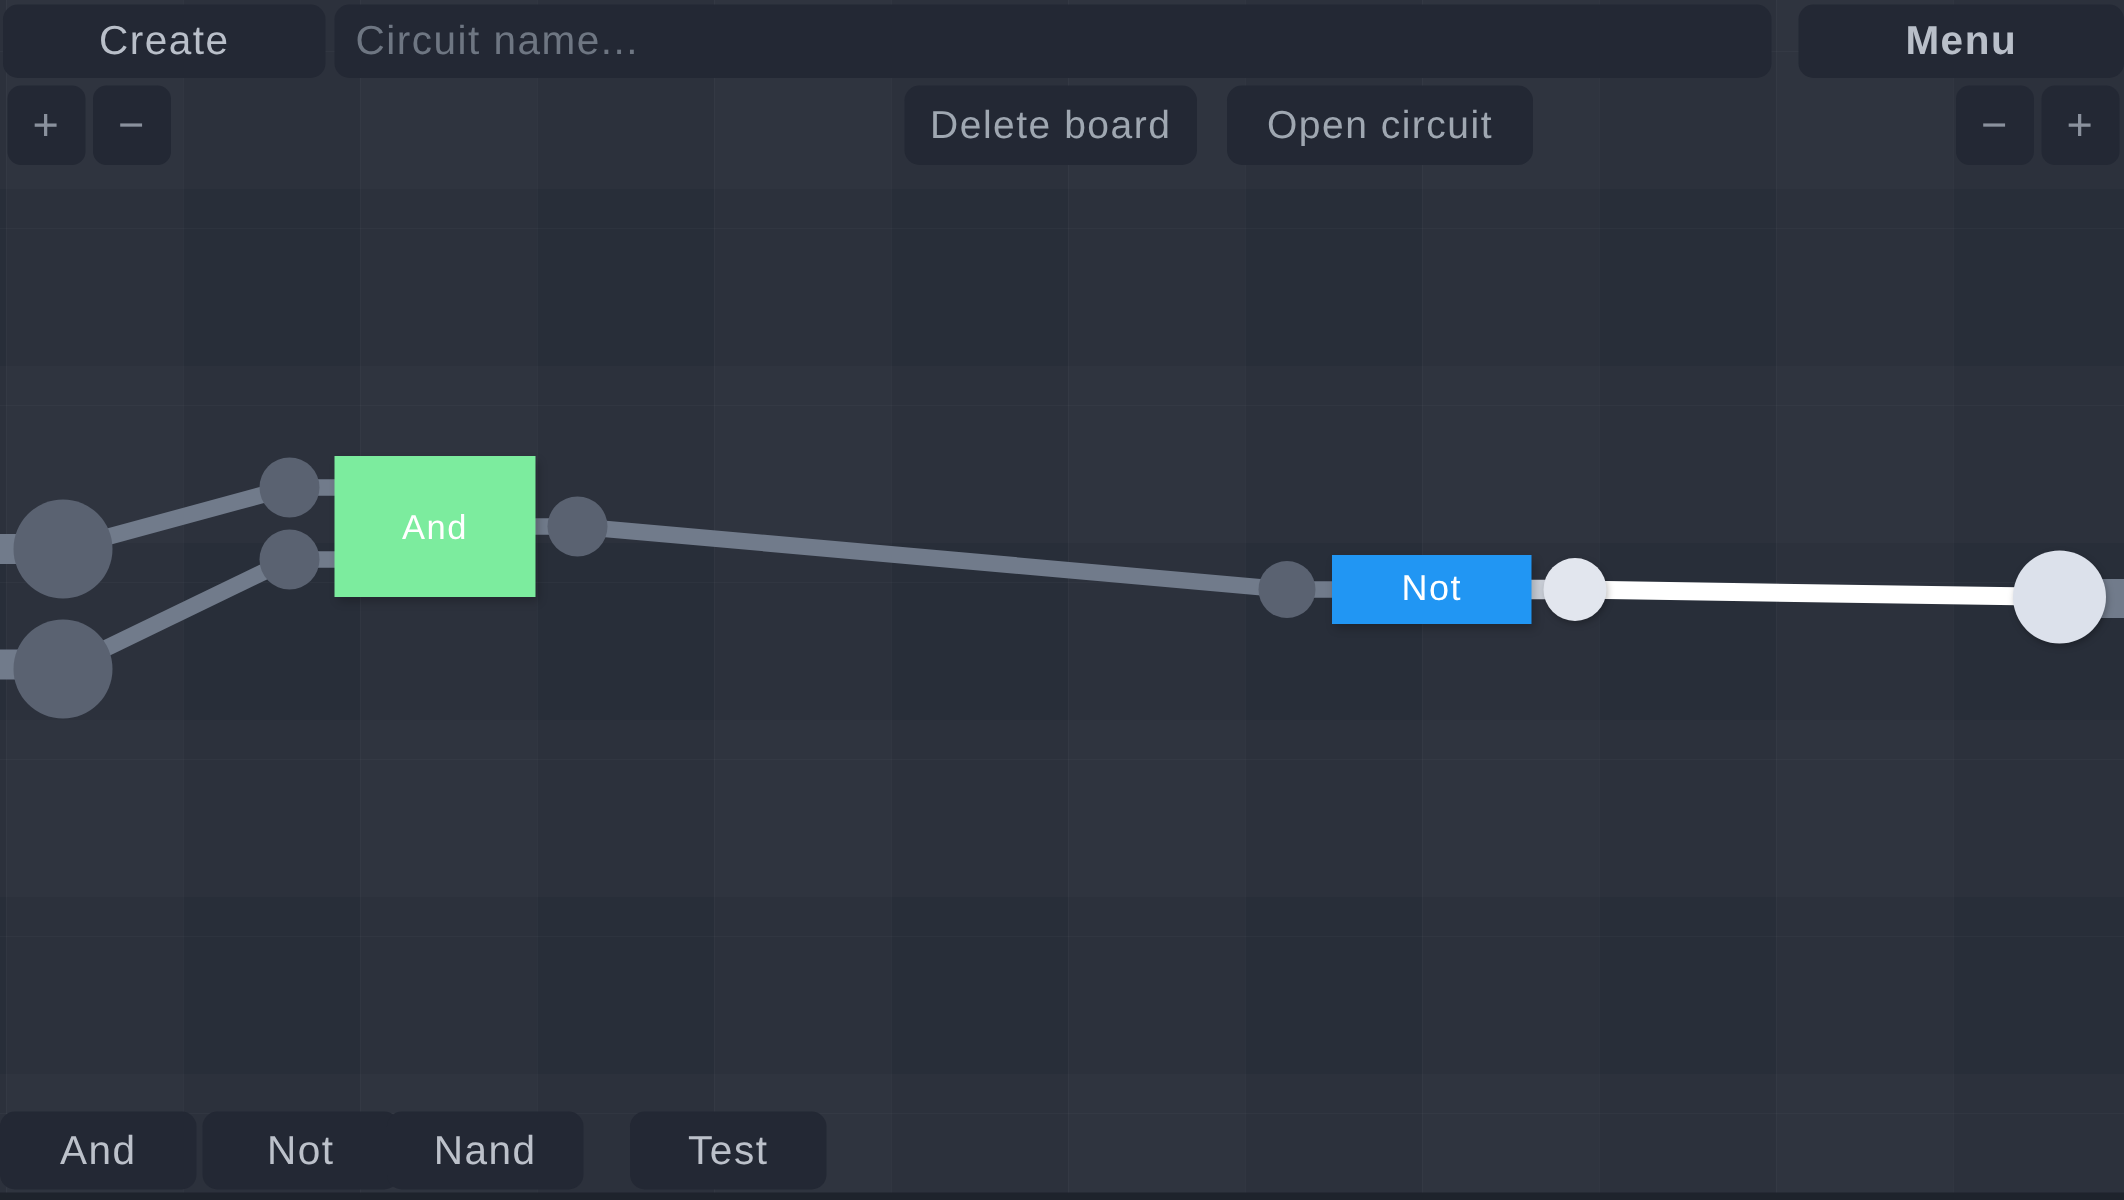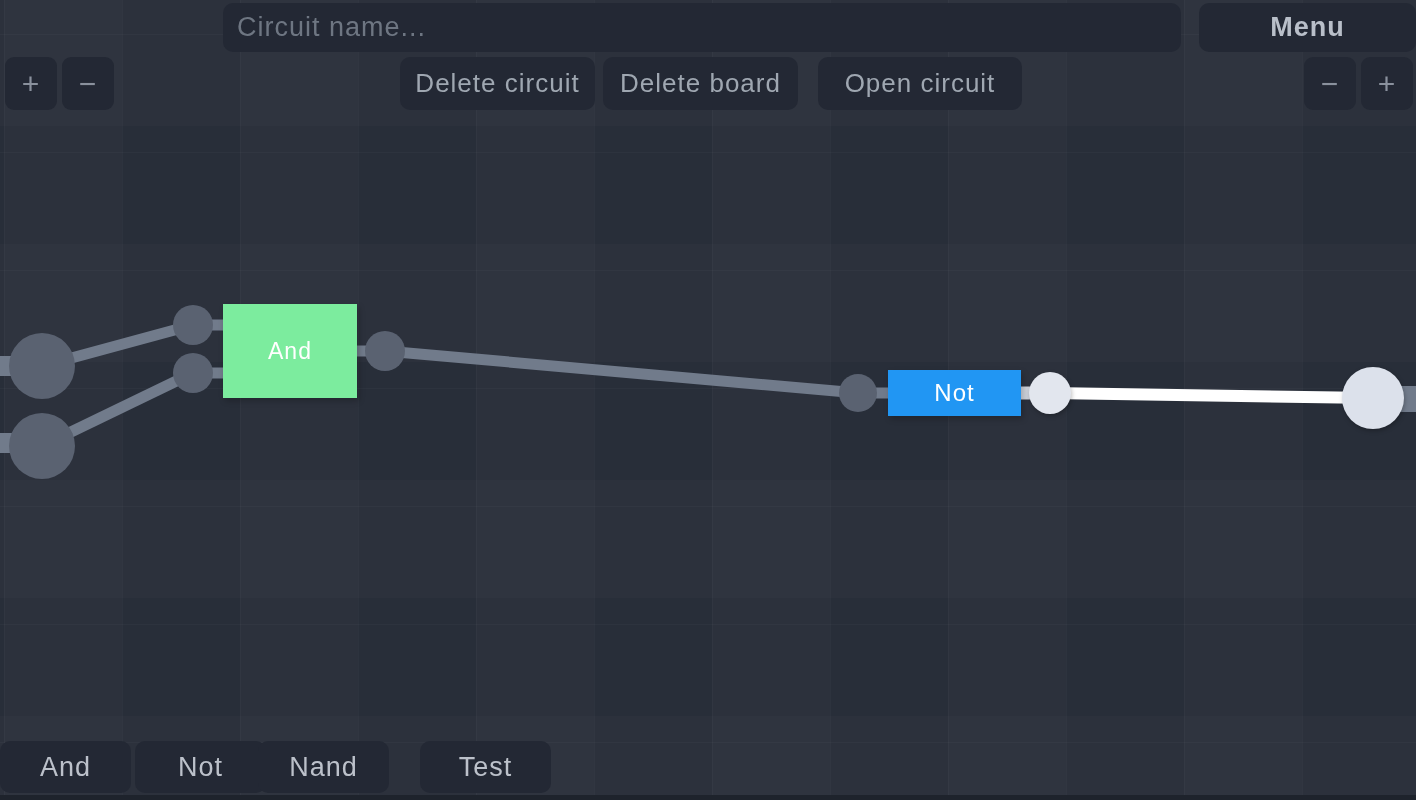--- a/index.html
+++ b/index.html
@@ -150,26 +150,26 @@
     <circle cx="1373" cy="398" r="31" class="node-shadow" fill="#dce1eb"></circle>
   </svg>
 
   <div class="gate gate-and">
     <span>And</span>
   </div>
   <div class="gate gate-not">
     <span>Not</span>
   </div>
 
+  <button class="btn btn-create">Create</button>
   <input class="input-circuit-name" type="text" placeholder="Circuit name..." style="">
   <button class="btn btn-menu">Menu</button>
 
   <button class="btn btn-zoom btn-zin-l">+</button>
   <button class="btn btn-zoom btn-zout-l">−</button>
-  <button class="btn btn-toolbar btn-delete">Delete circuit</button>
   <button class="btn btn-toolbar btn-clear">Delete board</button>
   <button class="btn btn-toolbar btn-open">Open circuit</button>
   <button class="btn btn-zoom btn-zout-r">−</button>
   <button class="btn btn-zoom btn-zin-r">+</button>
 
   <button class="btn btn-palette btn-p-and">And</button>
   <button class="btn btn-palette btn-p-not">Not</button>
   <button class="btn btn-palette btn-p-nand">Nand</button>
   <button class="btn btn-palette btn-p-test">Test</button>
 

